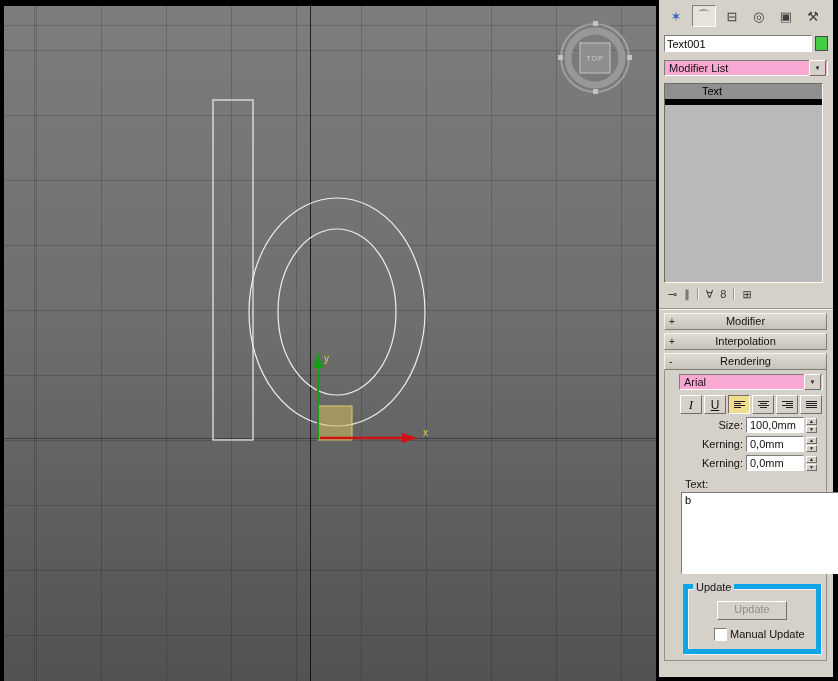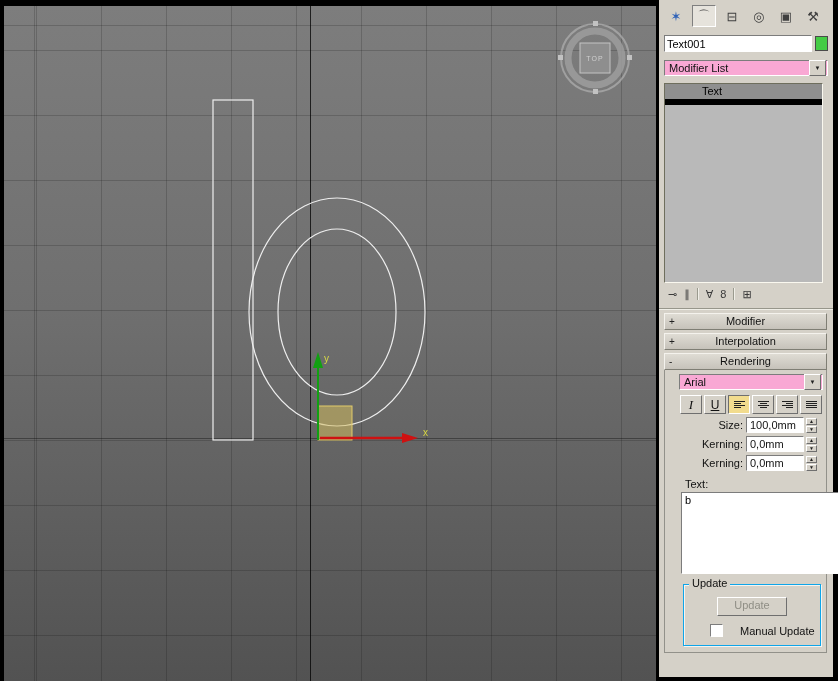--- a/index.html
+++ b/index.html
@@ -102,28 +102,28 @@
     font-size:5px; line-height:5px; text-align:center; color:#222; cursor:pointer;
   }
   .text-label { margin:7px 0 2px 8px; }
   .textbox {
     display:block; margin:0 4px; width:151px; height:78px; background:#fff;
     border:1px solid; border-color:#7c7c7c #fff #fff #7c7c7c;
     font:11px "Liberation Sans", sans-serif; padding:1px 3px; resize:none; box-sizing:content-box;
   }
   .group {
     margin:10px 5px 0 6px; position:relative; padding:10px 0 8px 0;
-    border:1px solid #0ea5e9; box-shadow: inset 1px 1px 0 rgba(255,255,255,.75), 1px 1px 0 rgba(255,255,255,.75);
+    border:5px solid #0ea5e9; box-shadow: inset 1px 1px 0 rgba(255,255,255,.75), 1px 1px 0 rgba(255,255,255,.75);
   }
   .group .legend { position:absolute; top:-8px; left:5px; background:#d5d1c8; padding:0 3px; }
   .btn-disabled {
     display:block; margin:2px auto 8px auto; width:68px; height:17px; line-height:15px; text-align:center;
     background:#d5d1c8; color:#8f8e85; border:1px solid; border-color:#fff #6f6f6f #6f6f6f #fff; cursor:default;
   }
-  .chkrow { display:flex; align-items:center; gap:17px; margin-left:26px; }
+  .chkrow { display:flex; gap:3px; margin-left:26px; }
   .chk { width:11px; height:11px; background:#fff; border:1px solid; border-color:#7c7c7c #fff #fff #7c7c7c; cursor:pointer; }
 </style>
 </head>
 <body>
 
 <div class="stage">
 
   <div class="viewport">
     <div class="axis-v"></div>
     <div class="axis-h"></div>

